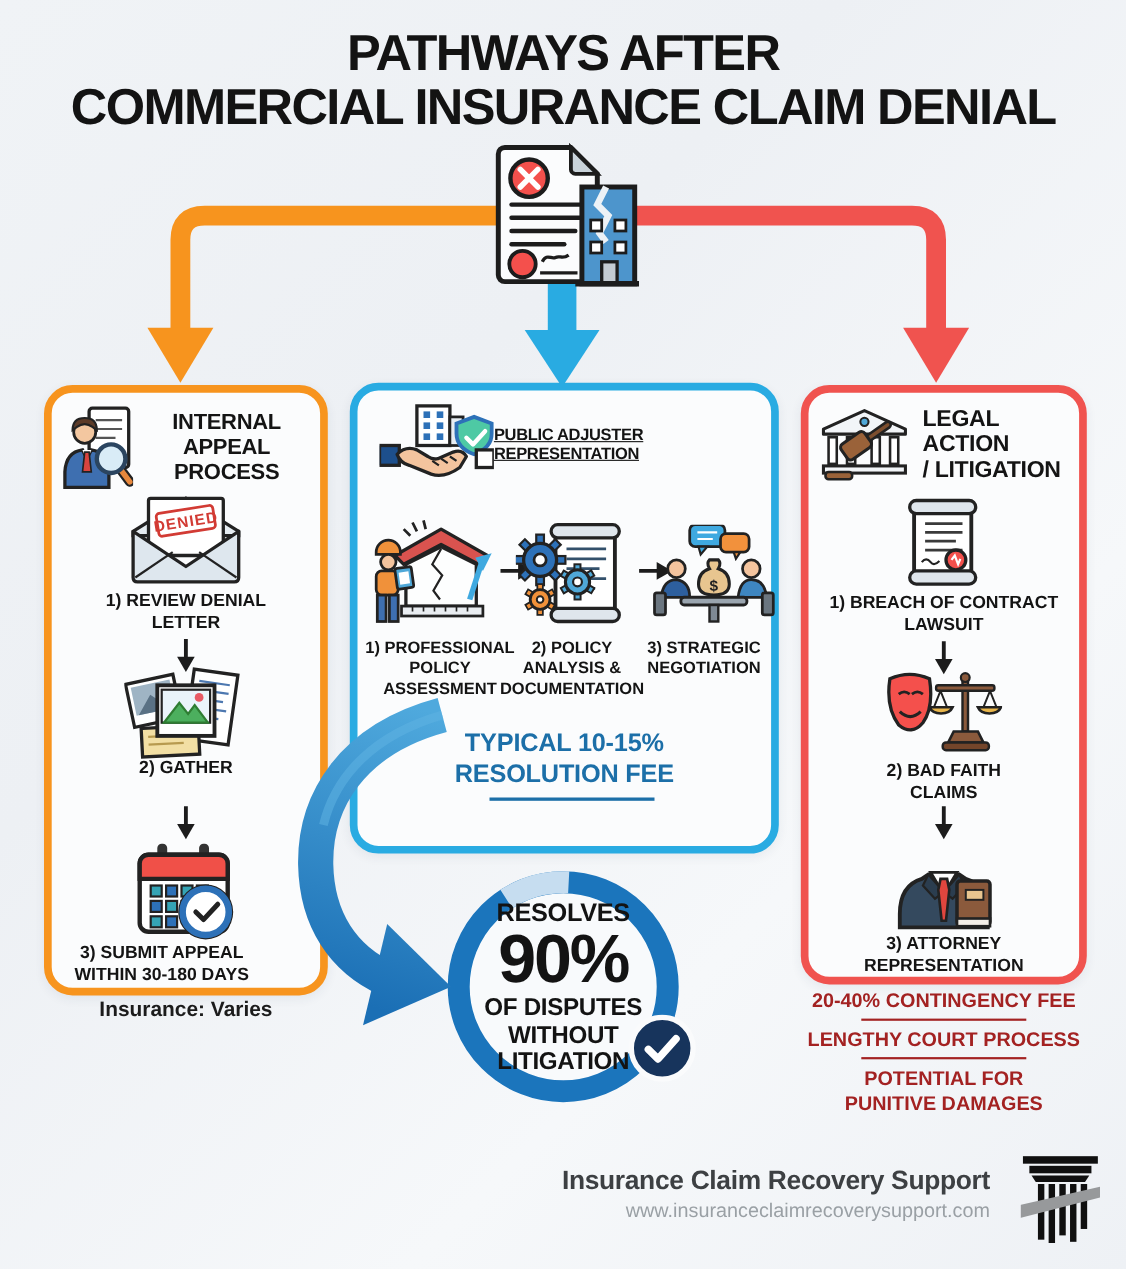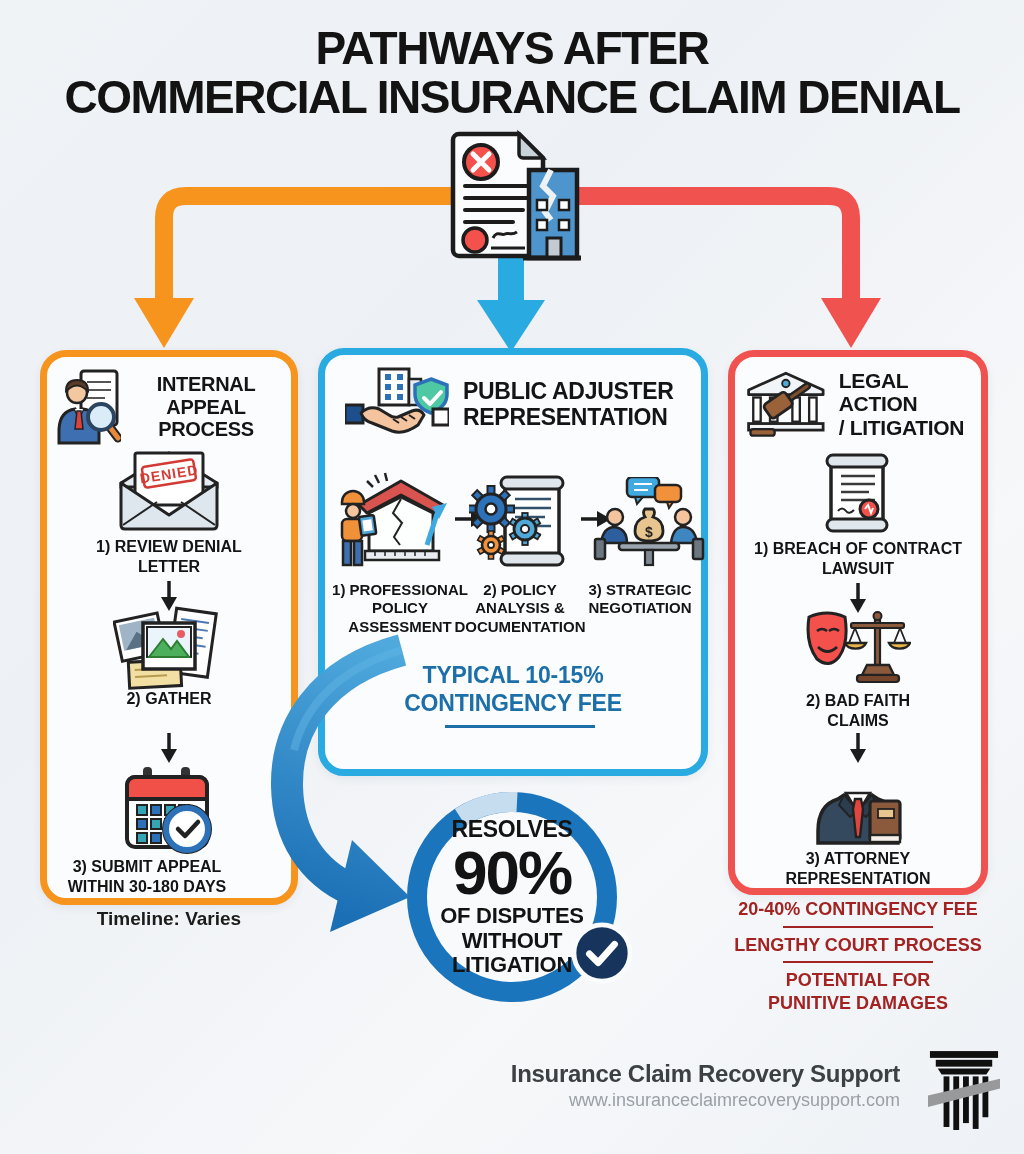--- a/index.html
+++ b/index.html
@@ -147,21 +147,21 @@
       </g>
       <circle cx="66" cy="64" r="24" fill="none" stroke="#222" stroke-width="2"></circle>
       <circle cx="66" cy="64" r="21" fill="#fff" stroke="#2D71B8" stroke-width="6"></circle>
       <path d="M57,64 l7,7 13,-14" fill="none" stroke="#222" stroke-width="4.5" stroke-linecap="round" stroke-linejoin="round"></path>
     </svg>
     <div class="step-label fs16" style="left:0;width:200px;top:500px;">
       <div>3) SUBMIT APPEAL</div>
       <div>WITHIN 30-180 DAYS</div>
     </div>
   </div>
-  <div id="timeline-note" class="abs">Timeline: Varies</div>
+  <div id="timeline-note" class="abs">Insurance: Varies</div>
 
   <div id="box-adjuster" class="abs box">
     <div class="hdr" style="left:20px;top:12px;width:350px;">
       <svg width="104" height="76" viewBox="0 0 104 76">
         <rect x="34" y="2" width="30" height="36" fill="#fff" stroke="#222" stroke-width="3"></rect>
         <g fill="#2D71B8">
             <rect x="40" y="7" width="6" height="6"></rect>
             <rect x="52" y="7" width="6" height="6"></rect>
         <rect x="40" y="17" width="6" height="6"></rect>
             <rect x="52" y="17" width="6" height="6"></rect>
@@ -169,21 +169,21 @@
             <rect x="52" y="27" width="6" height="6"></rect>
           </g>
         <rect x="64" y="12" width="12" height="26" fill="#E7EDF2" stroke="#222" stroke-width="2.5"></rect>
         <path d="M86,12 l16,6 v9 q0,13 -16,19 q-16,-6 -16,-19 v-9 z" fill="#4EC9A4" stroke="#2D71B8" stroke-width="3.5"></path>
         <path d="M79,31 l6,6 11,-12" fill="none" stroke="#fff" stroke-width="4" stroke-linecap="round" stroke-linejoin="round"></path>
         <rect x="0" y="38" width="18" height="18" fill="#1D4F8C" stroke="#222" stroke-width="3"></rect>
         <path d="M16,46 q8,-8 18,-4 l10,6 q4,3 9,2 l14,-6 q8,-3 12,4 l-6,10 q-14,10 -26,6 l-20,-8 q-8,-2 -11,-10 z" fill="#F4C49E" stroke="#222" stroke-width="3" stroke-linejoin="round"></path>
         <path d="M48,52 l6,4 M56,50 l6,4 M64,48 l6,4" stroke="#222" stroke-width="2" fill="none"></path>
         <rect x="88" y="42" width="16" height="16" fill="#fff" stroke="#222" stroke-width="3"></rect>
       </svg>
-      <div class="hdr-title" style="margin-left:14px;font-size:23px;">
+      <div class="hdr-title" style="font-size:15px;text-decoration:underline;">
         <div>PUBLIC ADJUSTER</div>
         <div>REPRESENTATION</div>
       </div>
     </div>
 
     <svg class="abs" style="left:10px;top:116px;" width="120" height="100" viewBox="0 0 120 100">
       <path d="M40,4 l4,8 M32,10 l6,6 M50,2 l2,8" stroke="#222" stroke-width="2.5"></path>
       <polygon points="24,34 66,10 108,34 100,42 66,24 32,42" fill="#D9534F" stroke="#222" stroke-width="3" stroke-linejoin="round"></polygon>
       <polygon points="34,42 66,26 98,42 98,80 34,80" fill="#FDFEFE" stroke="#222" stroke-width="3"></polygon>
       <path d="M66,28 l-8,14 9,10 -8,14 6,8" fill="none" stroke="#222" stroke-width="2"></path>
@@ -288,21 +288,21 @@
       <div>ANALYSIS &amp;</div>
       <div>DOCUMENTATION</div>
     </div>
     <div class="step-label fs15" style="left:250px;top:226px;width:130px;">
       <div>3) STRATEGIC</div>
       <div>NEGOTIATION</div>
     </div>
 
     <div class="abs blue-big" style="left:0;width:376px;top:306px;">
       <div>TYPICAL 10-15%</div>
-      <div>CONTINGENCY FEE</div>
+      <div>RESOLUTION FEE</div>
     </div>
     <div id="mid-divider" class="abs" style="top:370px;"></div>
   </div>
 
   <div id="box-legal" class="abs box">
     <div class="hdr" style="left:8px;top:10px;width:238px;">
       <svg width="92" height="74" viewBox="0 0 92 74">
         <polygon points="6,22 46,4 86,22 86,27 6,27" fill="#F2F5F8" stroke="#222" stroke-width="3" stroke-linejoin="round"></polygon>
         <circle cx="46" cy="15" r="4" fill="#4FA8D8" stroke="#222" stroke-width="2"></circle>
         <g fill="#fff" stroke="#222" stroke-width="2.5">

